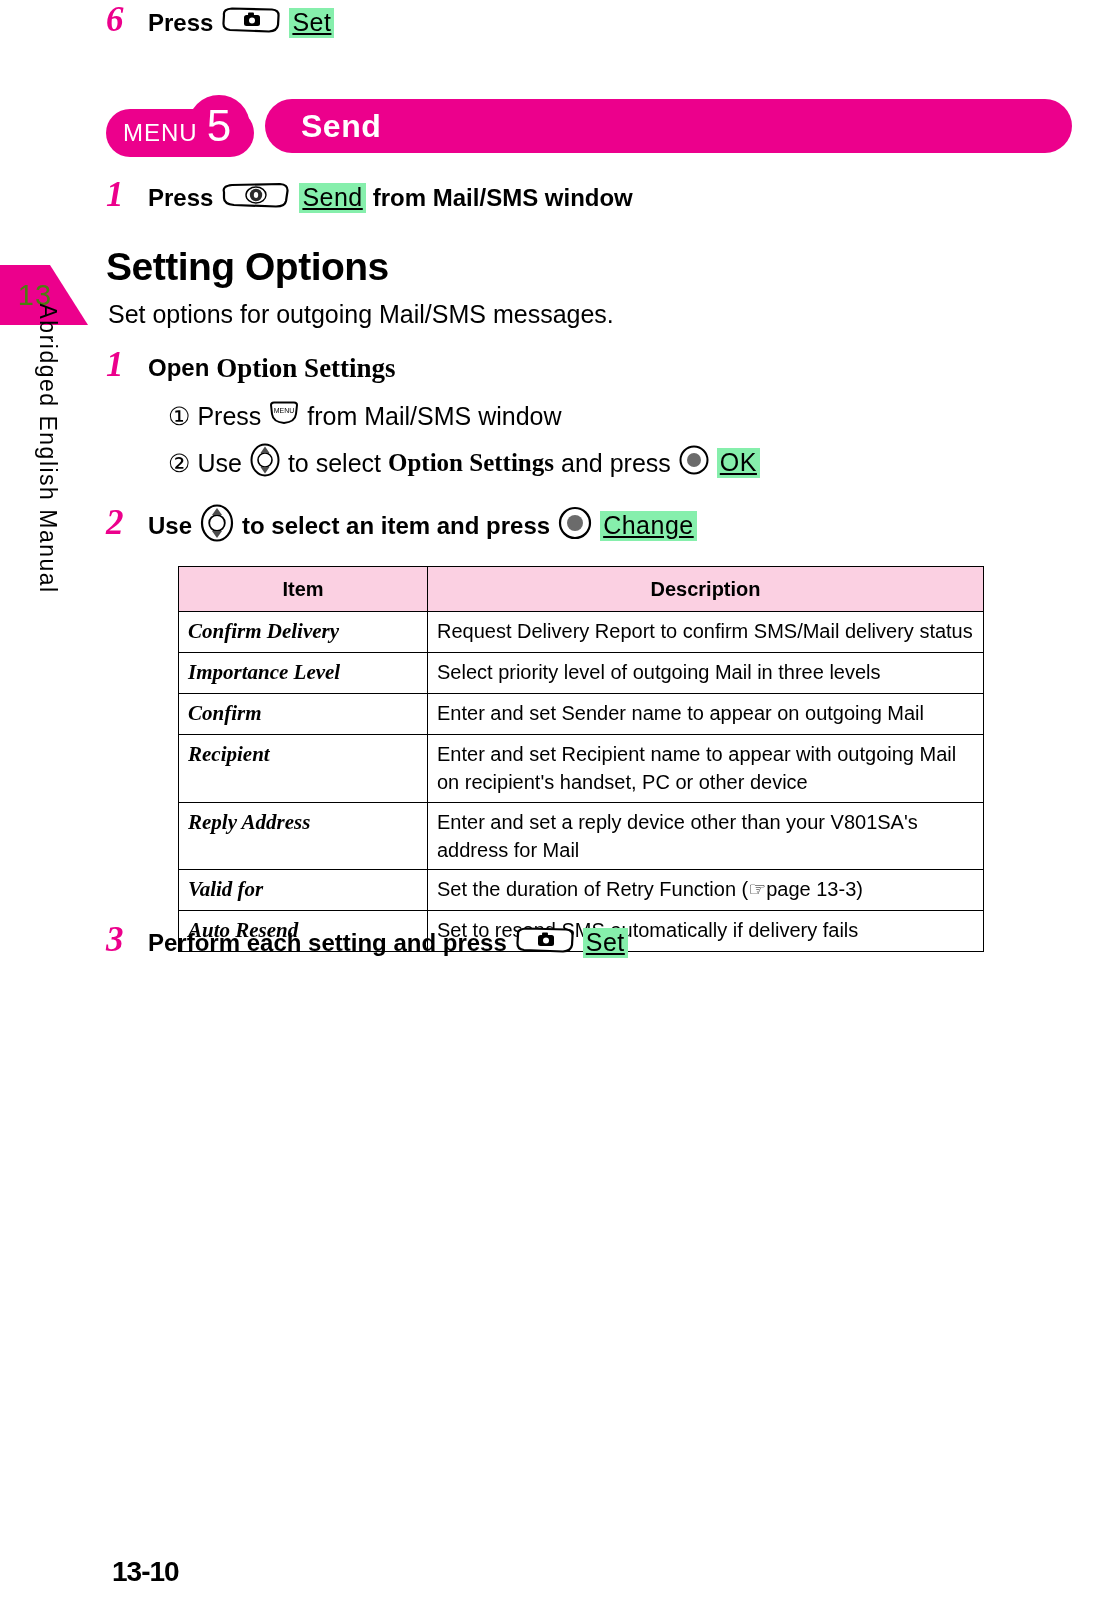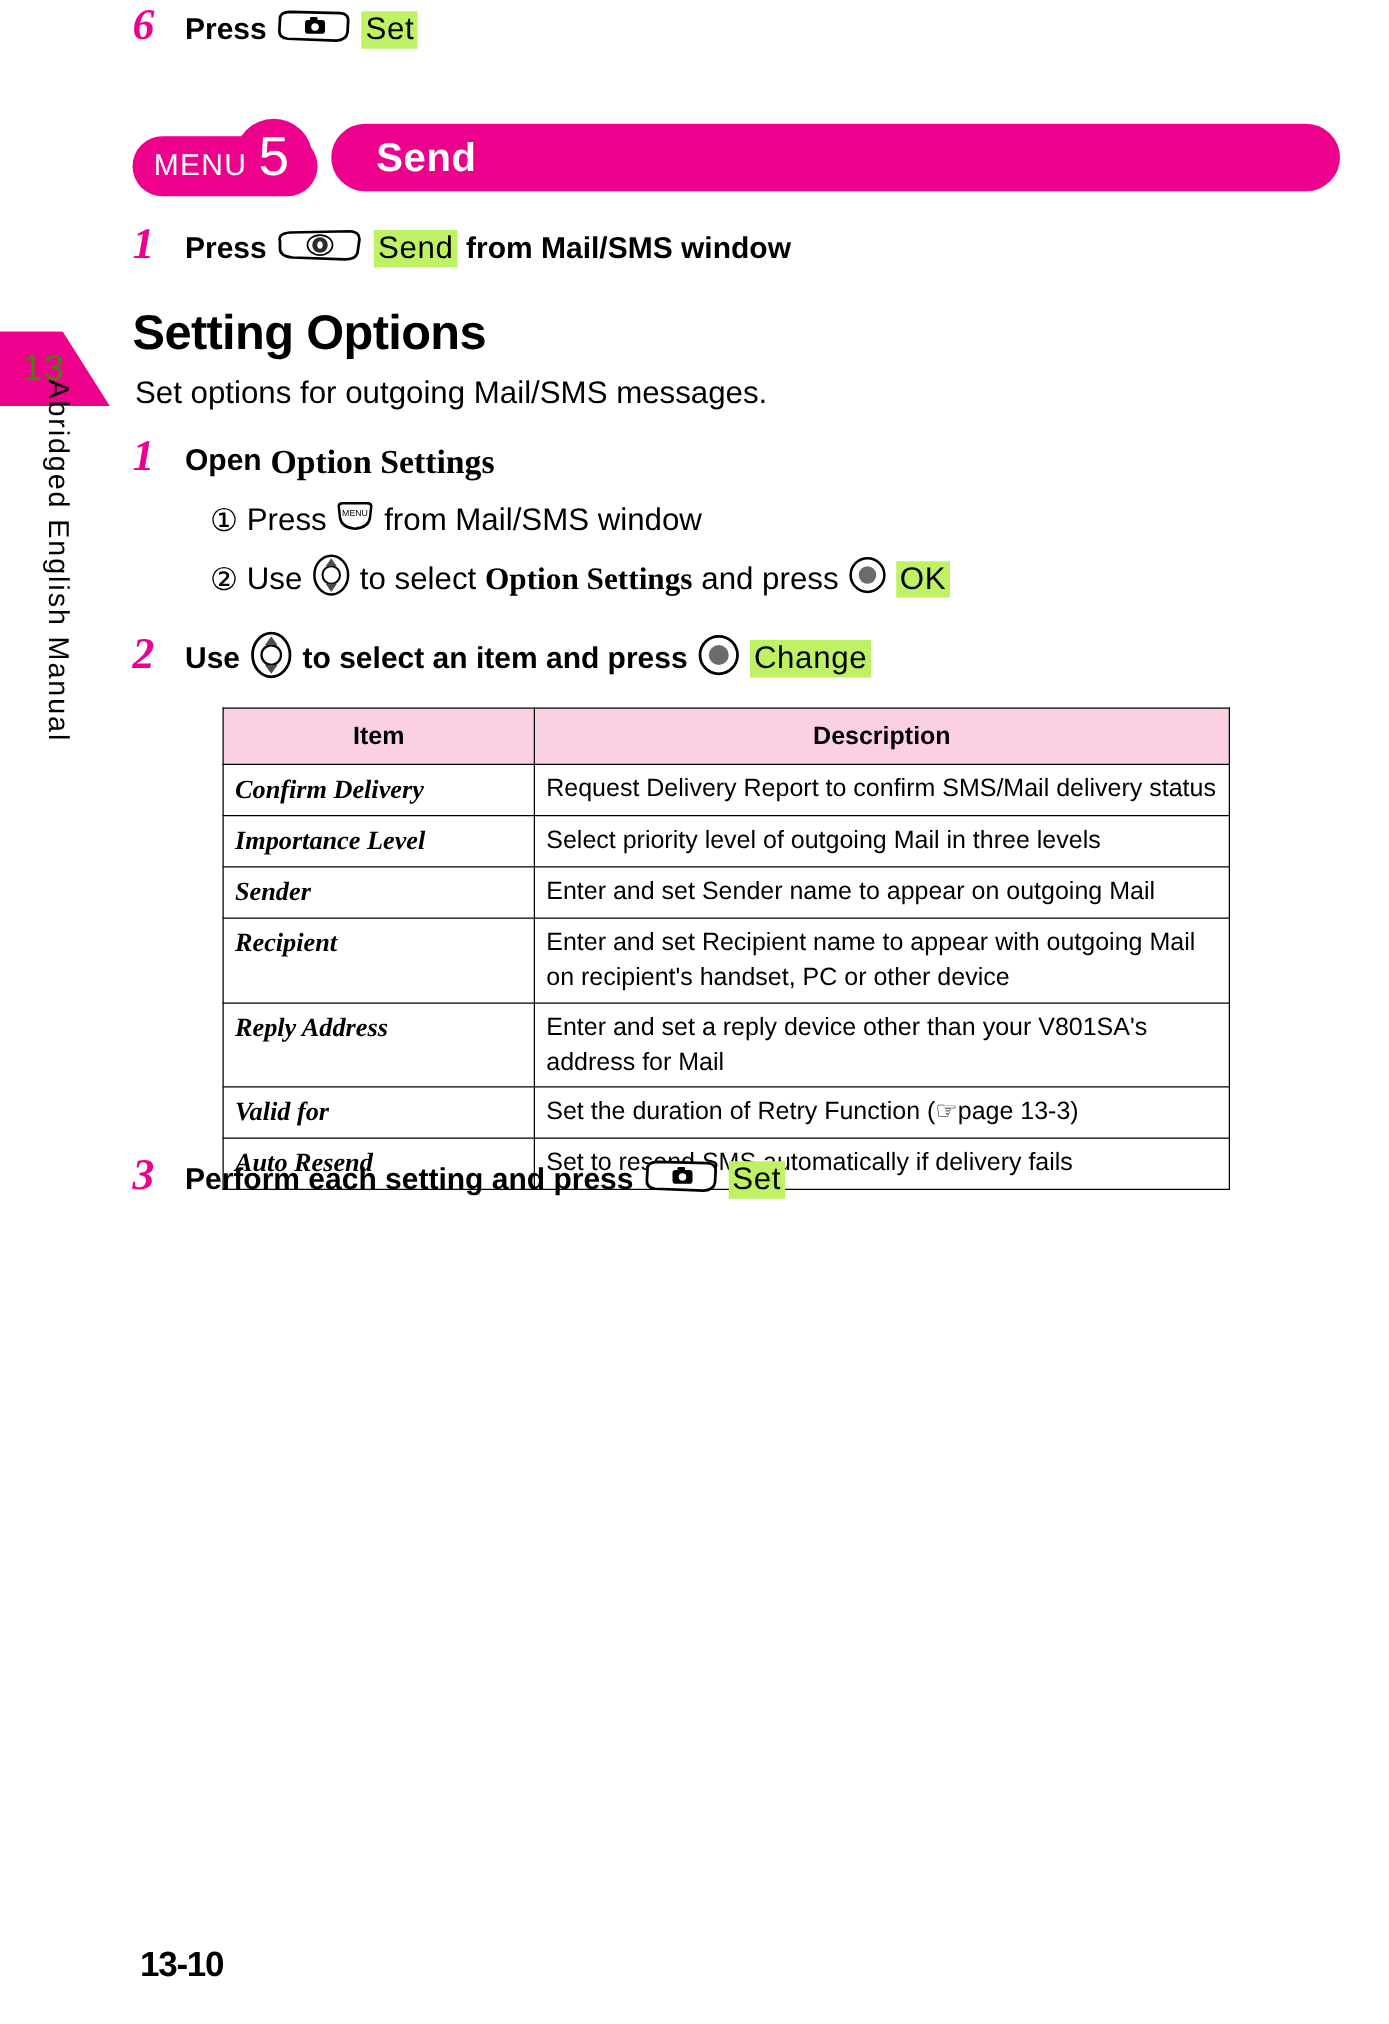--- a/index.html
+++ b/index.html
@@ -61,29 +61,30 @@
   }
   .step-text {
     font-size: 24px; font-weight: bold;
     white-space: nowrap;
     display: flex; align-items: center; gap: 7px;
   }
   .step-text .plain { font-weight: bold; }
 
   
   .sk-label {
-    background: #bef264;
+    background: #86efac;
     color: #000000;
     font-family: "Liberation Sans", sans-serif;
     font-weight: normal;
     font-size: 25px;
     padding: 1px 3px 2px 3px;
     line-height: 1.05;
     display: inline-block;
     letter-spacing: 0.5px;
+    text-decoration: underline;
   }
 
   
   .key { display: inline-block; vertical-align: middle; }
 
   
   .step-banner { position: absolute; left: 106px; top: 95px; width: 970px; height: 62px; }
   .banner-bar {
     position: absolute; left: 159px; top: 4px;
     width: 807px; height: 54px;
@@ -315,21 +316,21 @@
   <tbody>
     <tr>
       <td class="item">Confirm Delivery</td>
       <td class="desc">Request Delivery Report to confirm SMS/Mail delivery status</td>
     </tr>
     <tr>
       <td class="item">Importance Level</td>
       <td class="desc">Select priority level of outgoing Mail in three levels</td>
     </tr>
     <tr>
-      <td class="item">Sender</td>
+      <td class="item">Confirm</td>
       <td class="desc">Enter and set Sender name to appear on outgoing Mail</td>
     </tr>
     <tr>
       <td class="item">Recipient</td>
       <td class="desc">Enter and set Recipient name to appear with outgoing Mail on recipient's handset, PC or other device</td>
     </tr>
     <tr>
       <td class="item">Reply Address</td>
       <td class="desc">Enter and set a reply device other than your V801SA's address for Mail</td>
     </tr>

